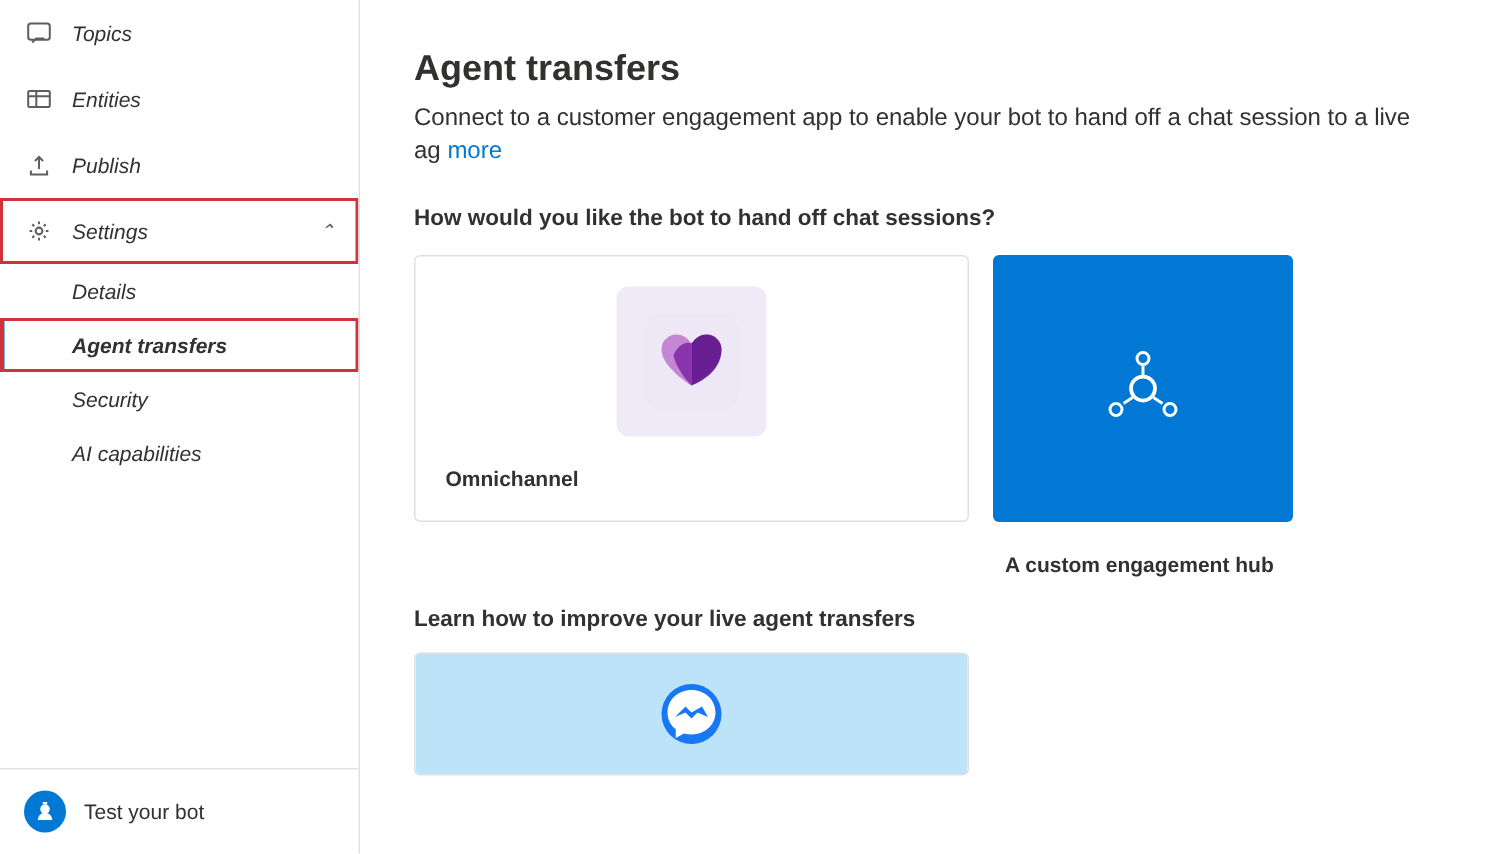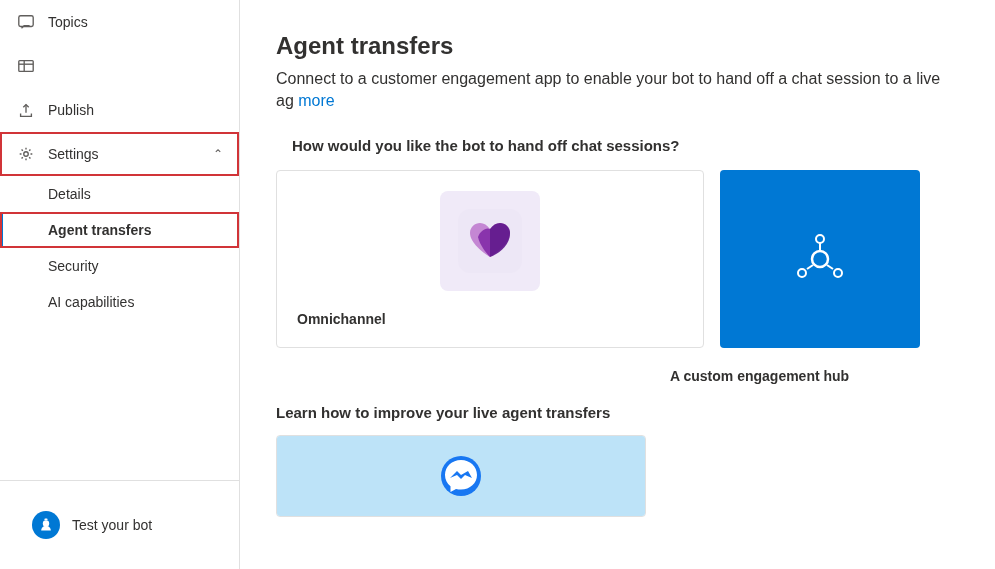--- a/index.html
+++ b/index.html
@@ -15,20 +15,21 @@
       flex-direction: column;
       height: 569px;
       position: relative;
       overflow: hidden;
     }
 
     .sidebar-scroll {
       flex: 1;
       overflow-y: auto;
       overflow-x: hidden;
+      font-style: italic;
     }
 
     .sidebar-scroll::-webkit-scrollbar {
       width: 6px;
     }
     .sidebar-scroll::-webkit-scrollbar-thumb {
       background: #c8c8c8;
       border-radius: 3px;
     }
 
@@ -77,21 +78,21 @@
       outline: 2px solid #d13438;
       outline-offset: -2px;
       font-weight: 600;
       border-left: 3px solid #0078d4;
       padding-left: 45px;
     }
 
     
     .sidebar-bottom {
       border-top: 1px solid #e0e0e0;
-      padding: 16px;
+      padding: 0;
     }
     .sidebar-bottom-item {
       display: flex;
       align-items: center;
       padding: 14px 16px;
       cursor: pointer;
       font-size: 14px;
       color: #323130;
     }
     .bot-avatar {
@@ -132,34 +133,34 @@
 
     .page-subtitle a {
       color: #0078d4;
       text-decoration: none;
     }
 
     .section-title {
       font-size: 15px;
       font-weight: 600;
       color: #323130;
-      margin: 24px 0 16px 16px;
+      margin: 24px 0 16px 0;
     }
 
     .cards-row {
       display: flex;
       gap: 16px;
       margin-bottom: 28px;
     }
 
     .card {
       border: 1px solid #e0e0e0;
       border-radius: 4px;
       padding: 20px;
-      width: 428px;
+      width: 370px;
       min-height: 160px;
       background: #fff;
       display: flex;
       flex-direction: column;
       align-items: flex-start;
     }
 
     .card-icon-area {
       width: 100%;
       display: flex;
@@ -246,20 +247,21 @@
     </div>
 
     <div class="sidebar-item">
       <span class="icon">
         <svg class="svg-icon" viewBox="0 0 20 20" fill="none" stroke="#605e5c" stroke-width="1.5">
           <rect x="2" y="4" width="16" height="12" rx="1"></rect>
           <line x1="2" y1="8" x2="18" y2="8"></line>
           <line x1="8" y1="4" x2="8" y2="16"></line>
         </svg>
       </span>
+      <span class="label">Entities</span>
     </div>
 
 
     <div class="sidebar-item">
       <span class="icon">
         <svg class="svg-icon" viewBox="0 0 20 20" fill="none" stroke="#605e5c" stroke-width="1.5">
           <line x1="10" y1="13" x2="10" y2="4"></line>
           <polyline points="7,7 10,4 13,7"></polyline>
           <path d="M4 14v3h12v-3"></path>
         </svg>

